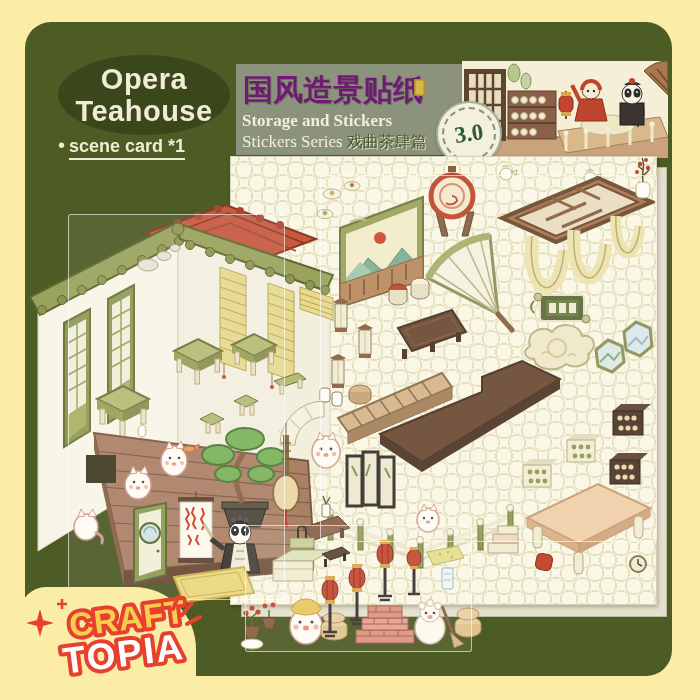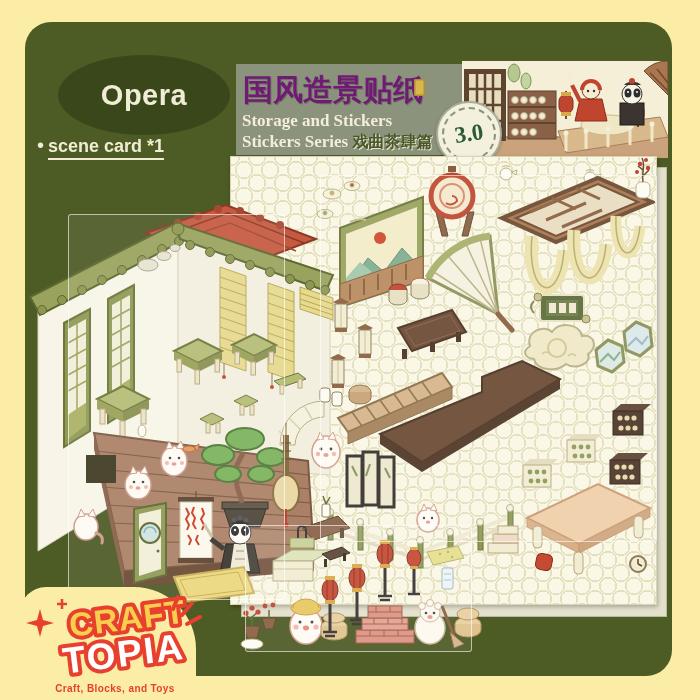--- a/index.html
+++ b/index.html
@@ -10,37 +10,37 @@
   
   .band{position:absolute;left:236px;top:64px;width:230px;height:91px;background:#8b937c;}
   .cn-title{position:absolute;left:243px;top:70px;width:215px;font-family:"DejaVu Sans",sans-serif;
             font-size:30px;font-weight:bold;color:#701a75;letter-spacing:0px;
             text-shadow:1px 1px 0 #6d755f;}
   .seal{position:absolute;left:414px;top:79px;width:11px;height:17px;background:#d9b84a;
         border-radius:2px;box-shadow:inset 0 0 0 1.5px #b08f2e;}
   .sub1{position:absolute;left:242px;top:111px;font-family:"Liberation Serif",serif;
         font-size:17px;font-weight:bold;color:#f3eeda;white-space:nowrap;}
   .sub2{position:absolute;left:242px;top:132px;font-family:"Liberation Serif",serif;
-        font-size:17px;font-weight:bold;color:#f3eeda;white-space:nowrap;}
+        font-size:17px;font-weight:normal;color:#f3eeda;white-space:nowrap;}
   .sub2 .cn{font-family:"DejaVu Sans",sans-serif;font-size:16px;color:#47582b;
         text-shadow:1px 1px 0 #e9e4c8;}
   
   .badge{position:absolute;left:436px;top:101px;width:62px;height:62px;border-radius:50%;
          background:#f3f0dd;border:2px solid #a7ad97;box-shadow:0 1px 3px rgba(0,0,0,.25);}
   .badge-ring{position:absolute;inset:4px;border:2px dashed #8a917b;border-radius:50%;}
   .badge-num{position:absolute;inset:0;display:flex;align-items:center;justify-content:center;
          font-family:"Liberation Serif",serif;font-size:23px;font-weight:bold;color:#2c5a33;
          transform:rotate(-8deg);}
   
   .tellipse{position:absolute;left:58px;top:55px;width:172px;height:80px;background:#39471b;
          border-radius:50%;display:flex;flex-direction:column;align-items:center;justify-content:center;}
   .tellipse .l1,.tellipse .l2{font-size:29px;font-weight:bold;color:#f1ecd6;line-height:32px;
          white-space:nowrap;letter-spacing:.5px;}
   
-  .specs{position:absolute;left:37px;top:134px;color:#f1ecd6;}
+  .specs{position:absolute;left:58px;top:134px;color:#f1ecd6;}
   .spec-label{font-size:18px;font-weight:bold;display:inline-block;
          border-bottom:2px solid #f1ecd6;padding-bottom:1px;}
   .spec-bullet{font-size:20px;margin-right:4px;}
   .spec-size{font-family:"Liberation Serif",serif;font-size:15px;font-weight:bold;
          letter-spacing:1.5px;margin:2px 0 6px 12px;}
   
   .sheet-behind{position:absolute;left:241px;top:167px;width:424px;height:448px;
          background:#e3e0cc;border:1px solid #bdbaa2;}
   .sheet{position:absolute;left:230px;top:156px;width:425px;height:447px;background-color:#faf7e6;
          background-image:
@@ -166,20 +166,21 @@
     </g>
   </svg>
 
   <div class="badge">
     <div class="badge-ring"></div>
     <div class="badge-num">3.0</div>
   </div>
 
   <div class="tellipse">
     <div class="l1">Opera</div>
+    <div class="l2">Teahouse</div>
   </div>
 
   <div class="specs">
     <div>
       <span class="spec-bullet">•</span><span class="spec-label">scene card *1</span>
     </div>
   </div>
 
   <div class="sheet-behind"></div>
   <div class="sheet"></div>
@@ -767,15 +768,14 @@
       <g>
         <path d="M22,18 L25,29 L36,32 L25,35 L22,46 L19,35 L8,32 L19,29 Z" fill="#e8402f"></path>
         <path d="M44,8 v10 M39,13 h10" stroke="#e8402f" stroke-width="2.5"></path>
       </g>
       <g stroke="#e8402f" stroke-width="4" stroke-linecap="round">
         <line x1="160" y1="6" x2="155" y2="18"></line>
         <line x1="174" y1="12" x2="164" y2="24"></line>
         <line x1="182" y1="26" x2="169" y2="33"></line>
       </g>
     </svg>
-    <div class="tagline">Craft, Blocks, and Toys</div>
   </div>
 </div>
 
 </body></html>

